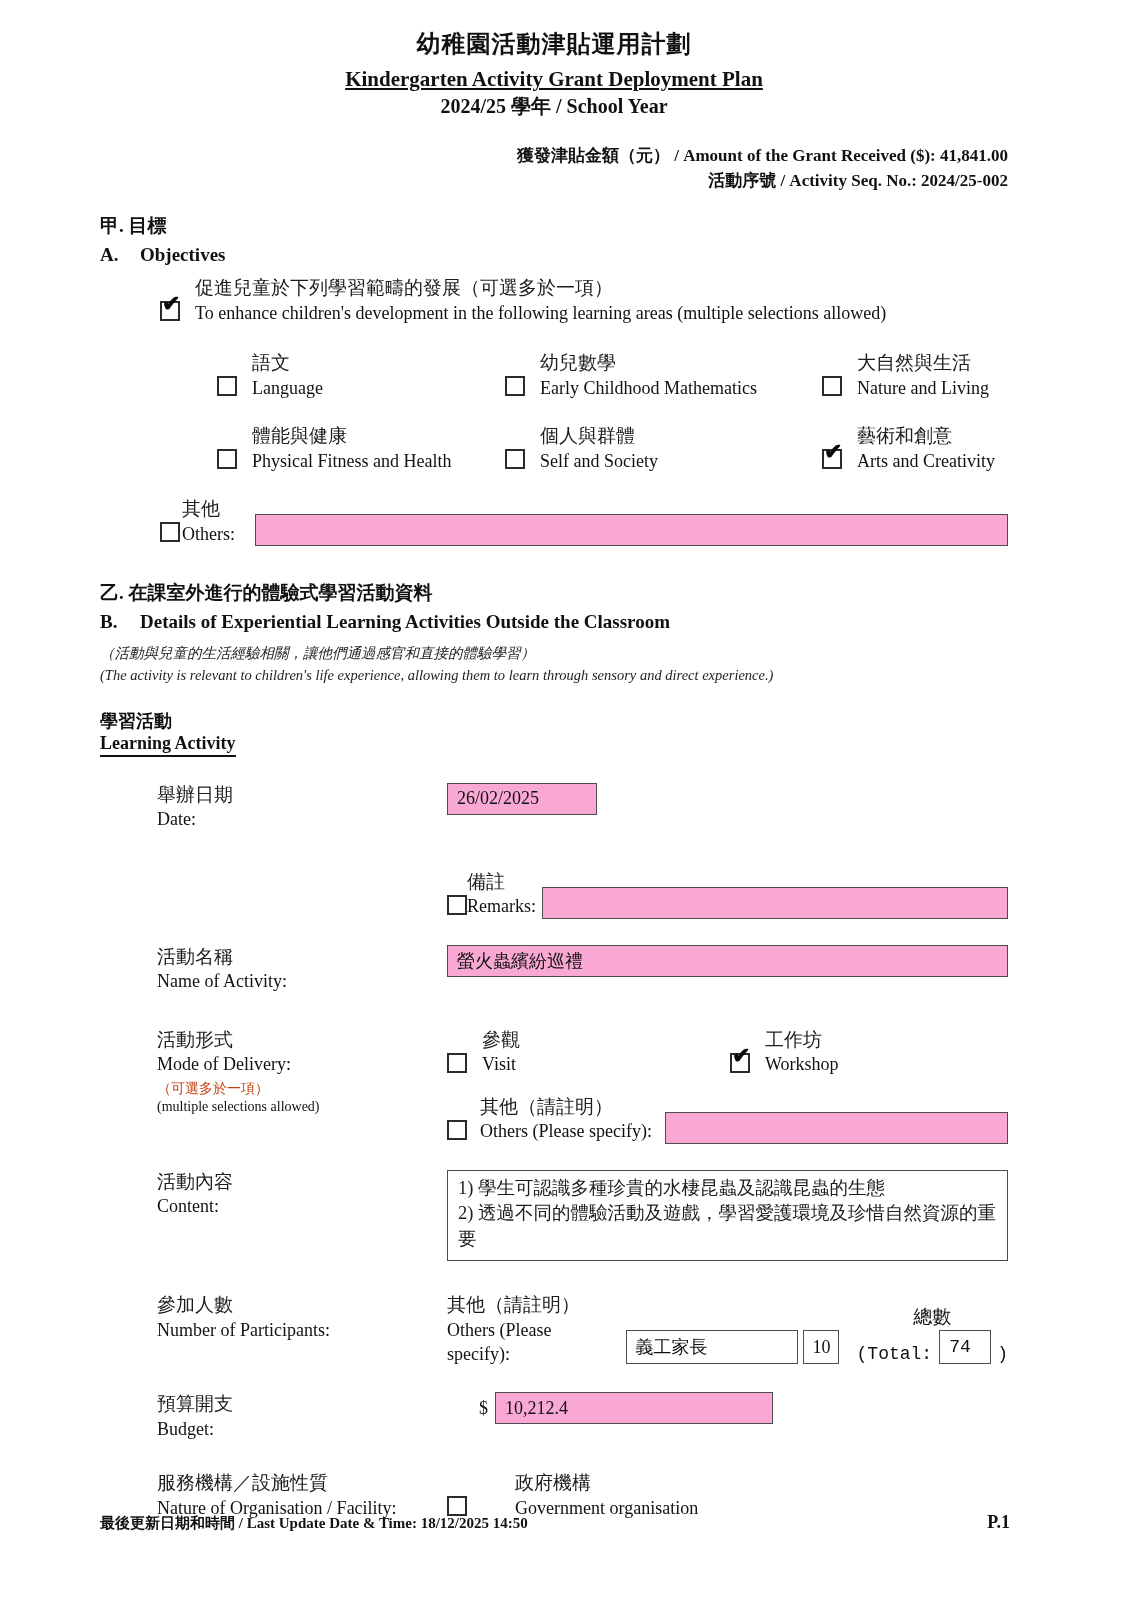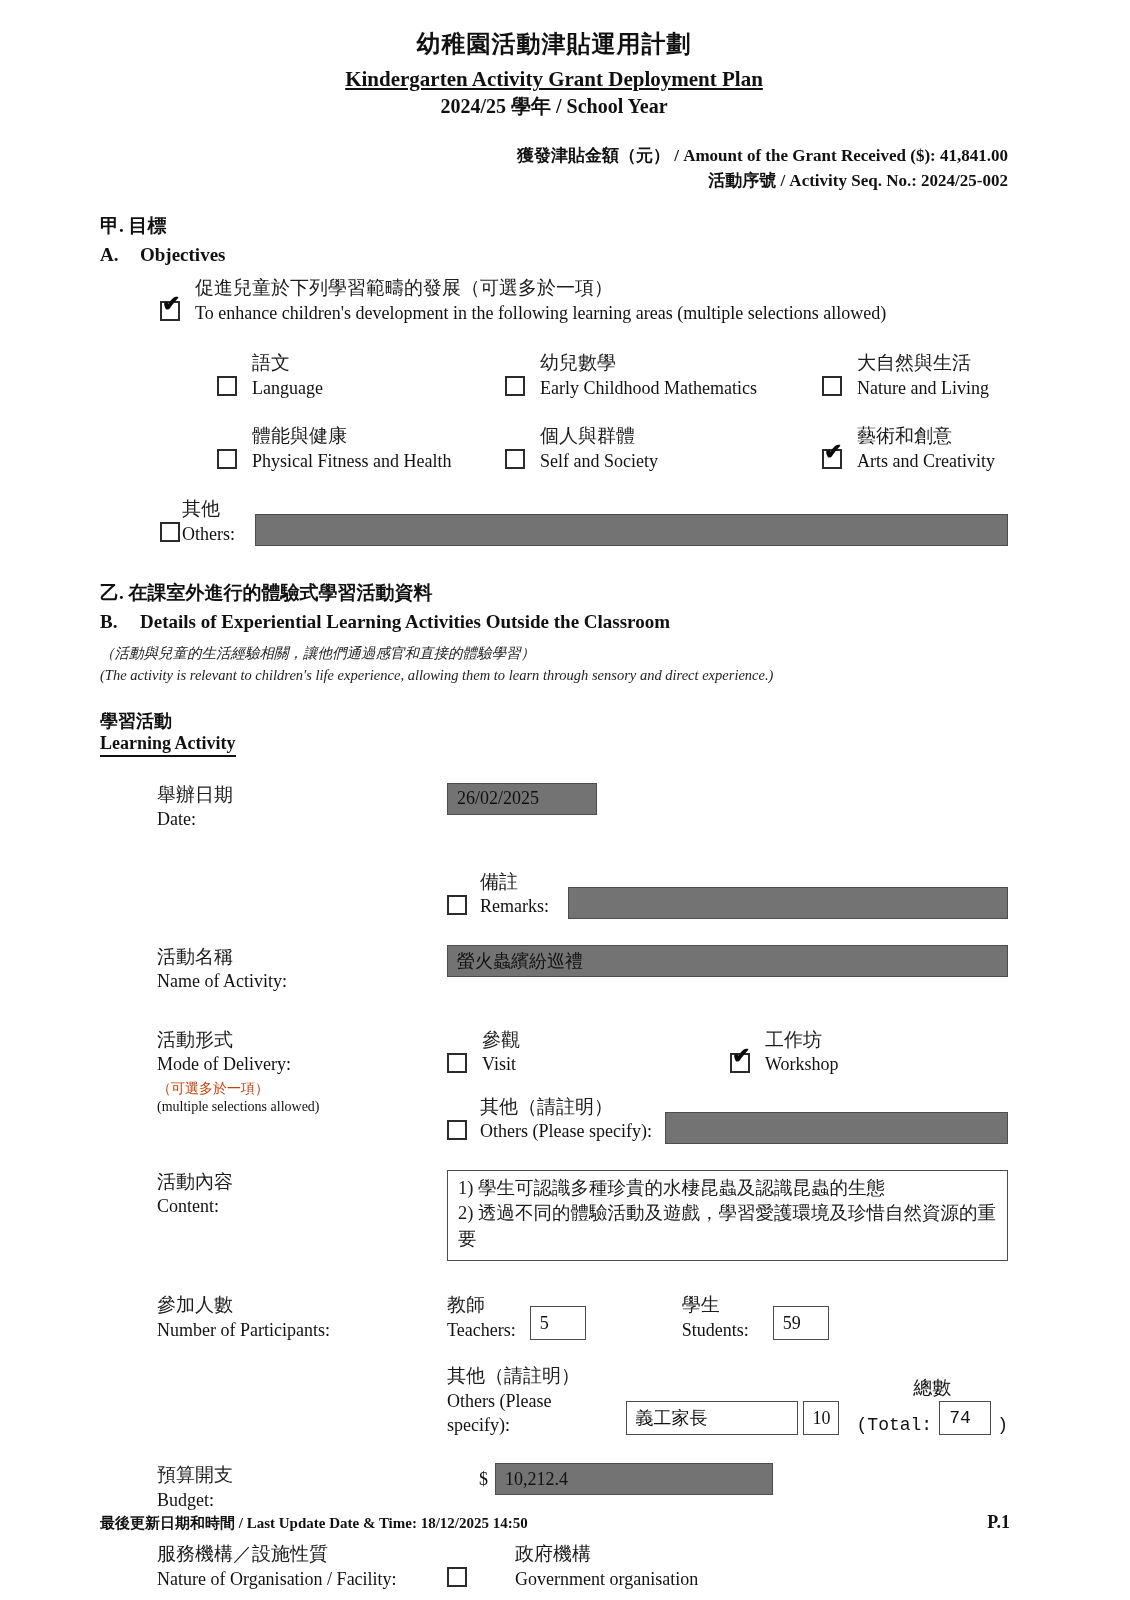--- a/index.html
+++ b/index.html
@@ -27,21 +27,21 @@
   .cbrow{display:flex;align-items:flex-end;column-gap:15px;}
   .cb{position:relative;width:16px;height:16px;border:2px solid #2b2b2b;flex:none;
       margin-bottom:4px;background:#fff;}
   .cb.checked::after{content:"✔";position:absolute;left:0px;top:-12px;font-size:22px;
       font-weight:700;color:#0a0a0a;}
   .cl .zh{font-size:19px;line-height:1.3;color:#1c1c1c;}
   .cl .en{font-size:18px;line-height:1.35;}
 
   
   .ibox{border:1.5px solid #4c4c4c;height:32px;display:flex;align-items:center;
-        padding:0 9px;font-size:18px;background:#737373;box-sizing:border-box;}
+        padding:0 9px;font-size:18px;background:#f9a8d4;box-sizing:border-box;}
 
   
   .obj-row{margin-left:60px;margin-bottom:26px;}
   .grid{margin-left:117px;margin-bottom:16px;}
   .grid-row{display:flex;margin-bottom:24px;}
   .gcol1{width:288px;flex:none;}
   .gcol2{width:317px;flex:none;}
   .gcol3{flex:1;}
   .others-row{margin-left:60px;display:flex;align-items:flex-end;column-gap:2px;margin-bottom:34px;}
   .others-row .ibox{flex:1;margin-left:18px;}
@@ -170,21 +170,21 @@
       <div class="zh">舉辦日期</div>
       <div class="en">Date:</div>
     </div>
     <div class="ffield">
       <div class="ibox" style="width:150px;">26/02/2025</div>
     </div>
   </div>
 
   <div class="frow" style="margin-bottom:26px;">
     <div class="flabel"></div>
-    <div class="ffield" style="display:flex;align-items:flex-end;column-gap:13px;">
+    <div class="ffield" style="display:flex;align-items:flex-end;">
       <span class="cb"></span>
       <span class="cl">
           <div class="zh">備註</div>
           <div class="en">Remarks:</div>
         </span>
       <div class="ibox" style="flex:1;margin-left:6px;"></div>
     </div>
   </div>
 
   <div class="frow" style="margin-bottom:34px;">
@@ -244,32 +244,20 @@
       </div>
     </div>
   </div>
 
   <div class="frow" style="margin-bottom:26px;">
     <div class="flabel">
       <div class="zh">參加人數</div>
       <div class="en">Number of Participants:</div>
     </div>
     <div class="ffield">
-      <div style="display:flex;align-items:flex-end;margin-bottom:22px;">
-        <span class="cl">
-            <div class="zh">教師</div>
-            <div class="en">Teachers:</div>
-          </span>
-        <div class="numbox" style="width:56px;margin-left:14px;margin-bottom:2px;">5</div>
-        <span class="cl" style="margin-left:96px;">
-            <div class="zh">學生</div>
-            <div class="en">Students:</div>
-          </span>
-        <div class="numbox" style="width:56px;margin-left:24px;margin-bottom:2px;">59</div>
-      </div>
       <div style="display:flex;align-items:flex-end;">
         <span class="cl">
             <div class="zh">其他（請註明）</div>
             <div class="en">Others (Please specify):</div>
           </span>
         <div class="numbox" style="width:175px;margin-left:10px;margin-bottom:2px;">義工家長</div>
         <div class="numbox" style="width:36px;margin-left:5px;margin-bottom:2px;">10</div>
         <div style="margin-left:18px;">
           <div class="zh" style="font-size:19px;text-align:center;">總數</div>
           <div style="display:flex;align-items:flex-end;font-family:Liberation Mono, monospace;">

